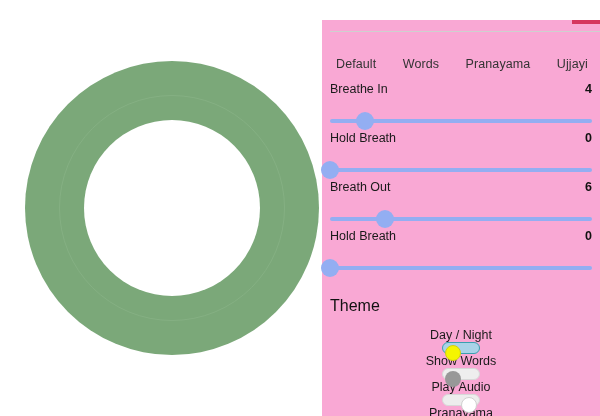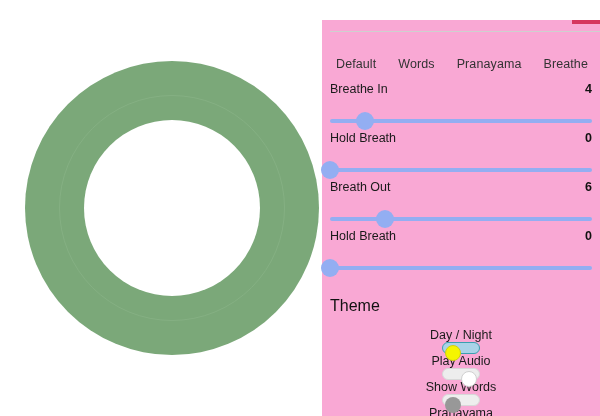--- a/index.html
+++ b/index.html
@@ -261,21 +261,21 @@
 
   <div id="settings-pane">
 
     <div id="progress-accent"></div>
     <div id="panel-divider"></div>
 
     <div id="preset-tabs">
       <div class="tab">Default</div>
       <div class="tab">Words</div>
       <div class="tab">Pranayama</div>
-      <div class="tab">Breathe</div>
+      <div class="tab">Ujjayi</div>
     </div>
 
     <div id="slider-list">
 
       <div class="slider-row">
         <div class="slider-head">
           <span class="slider-label">Breathe In</span>
           <span class="slider-value">4</span>
         </div>
         <div class="slider-track-wrap">
@@ -324,29 +324,29 @@
     <div id="toggle-list">
 
       <div class="toggle-row">
         <span class="toggle-label">Day / Night</span>
         <span class="switch sw-daynight">
           <span class="knob"></span>
         </span>
       </div>
 
       <div class="toggle-row">
+        <span class="toggle-label">Show Words</span>
+        <span class="switch sw-grayleft">
+          <span class="knob"></span>
+        </span>
+      </div>
+
+      <div class="toggle-row">
         <span class="toggle-label">Play Audio</span>
         <span class="switch sw-whiteright">
-          <span class="knob"></span>
-        </span>
-      </div>
-
-      <div class="toggle-row">
-        <span class="toggle-label">Show Words</span>
-        <span class="switch sw-grayleft">
           <span class="knob"></span>
         </span>
       </div>
 
       <div class="toggle-row">
         <span class="toggle-label">Pranayama</span>
         <span class="switch sw-empty">
           
         </span>
       </div>

